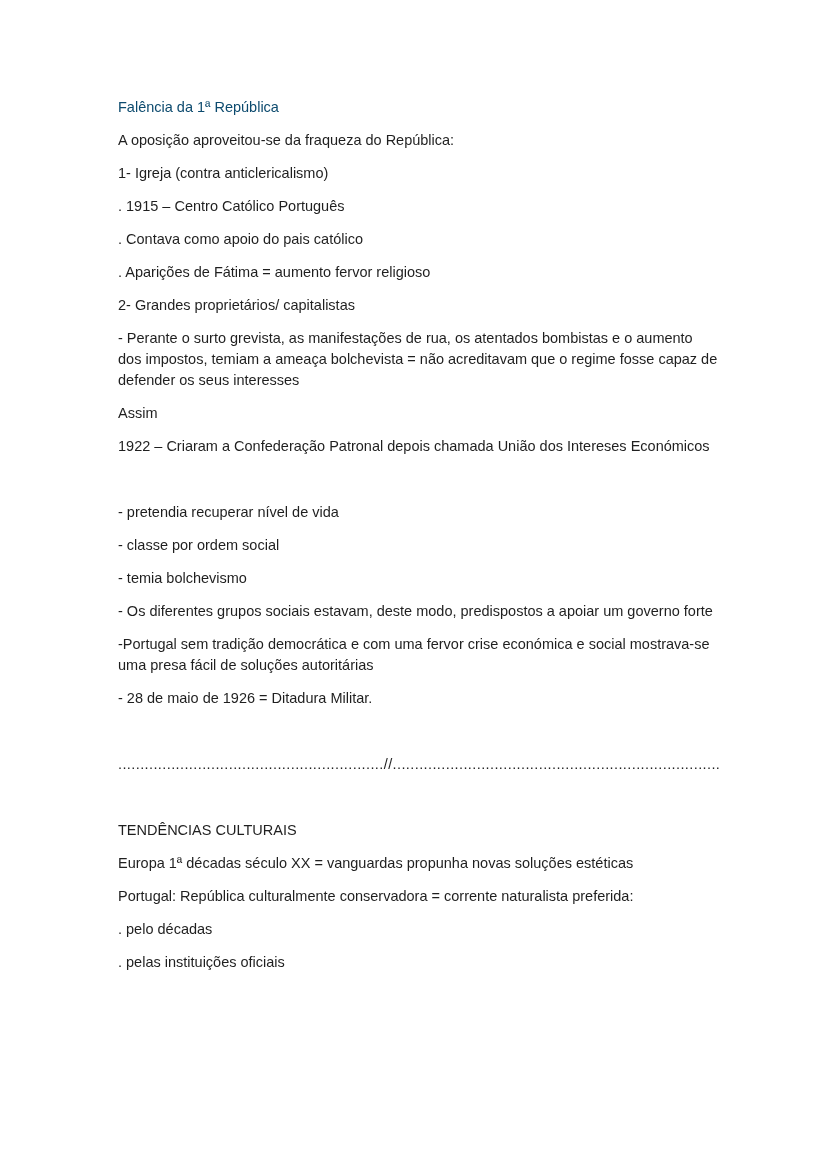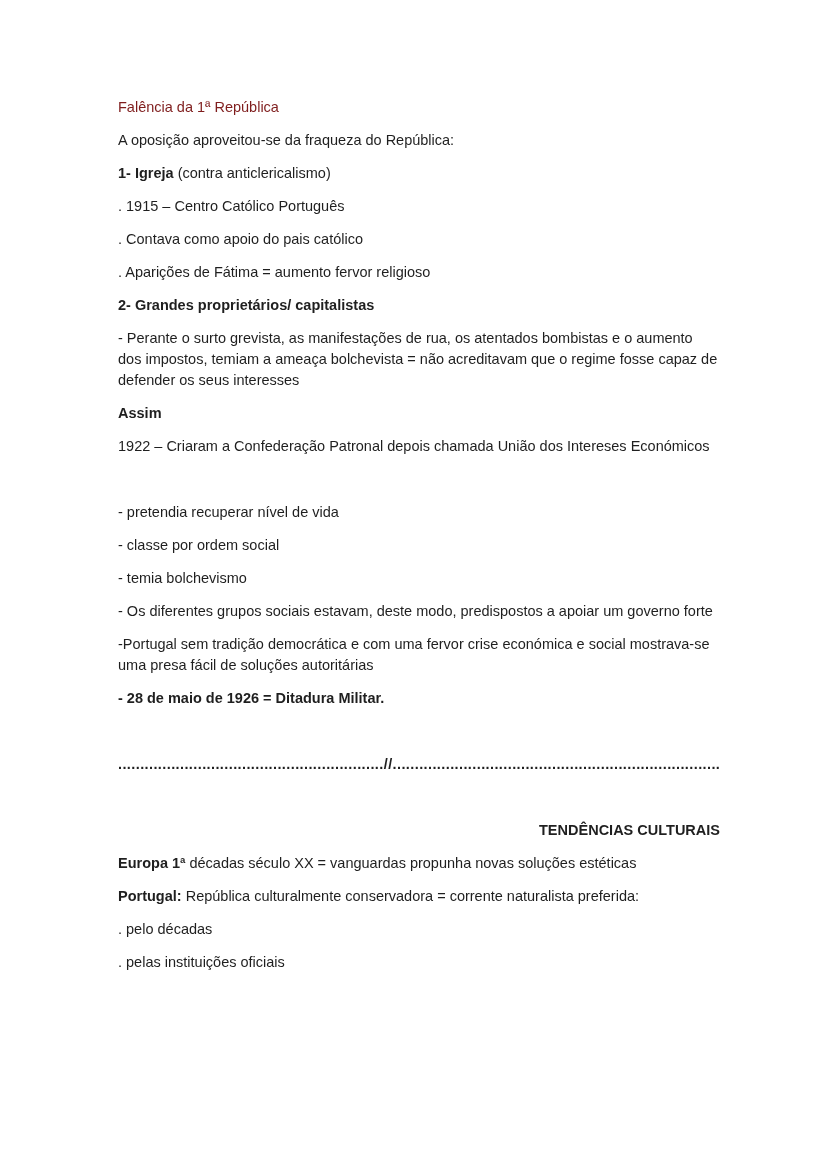--- a/index.html
+++ b/index.html
@@ -19,36 +19,36 @@
   }
   .doc-body {
     padding: 97px 108px 0 118px;
   }
   .doc-body p {
     margin: 0 0 12px 0;
     font-size: 14.5px;
     line-height: 21px;
     text-align: left;
   }
-  .doc-body p.center { text-align: right; }
+  .doc-body p.center { text-align: left; }
   .doc-body p.divider {
     white-space: nowrap;
     overflow: hidden;
     font-weight: bold;
     letter-spacing: 0.4px;
   }
   .doc-body p.empty { min-height: 21px; }
-  .b { font-weight: bold; margin-top: 32px; }
+  .b { font-weight: normal; margin-top: 32px; }
 </style>
 </head>
 <body>
 
 <div class="page">
   <div class="doc-body">
-      <p><span style="color: #7f1d1d;">Falência da 1ª República</span></p>
+      <p><span style="color: #0c4a6e;">Falência da 1ª República</span></p>
       <p><span>A oposição aproveitou-se da fraqueza do República:</span></p>
       <p><span class="b">1- Igreja</span><span> (contra anticlericalismo)</span></p>
       <p><span>. 1915 – Centro Católico Português</span></p>
       <p><span>. Contava como apoio do pais católico</span></p>
       <p><span>. Aparições de Fátima = aumento fervor religioso</span></p>
       <p><span class="b">2- Grandes proprietários/ capitalistas</span></p>
       <p><span>- Perante o surto grevista, as manifestações de rua, os atentados bombistas e o aumento dos impostos, temiam a ameaça bolchevista = não acreditavam que o regime fosse capaz de defender os seus interesses</span></p>
       <p><span class="b">Assim</span></p>
       <p><span>1922 – Criaram a Confederação Patronal depois chamada União dos Intereses Económicos</span></p>
       <p class="empty">&nbsp;</p>

